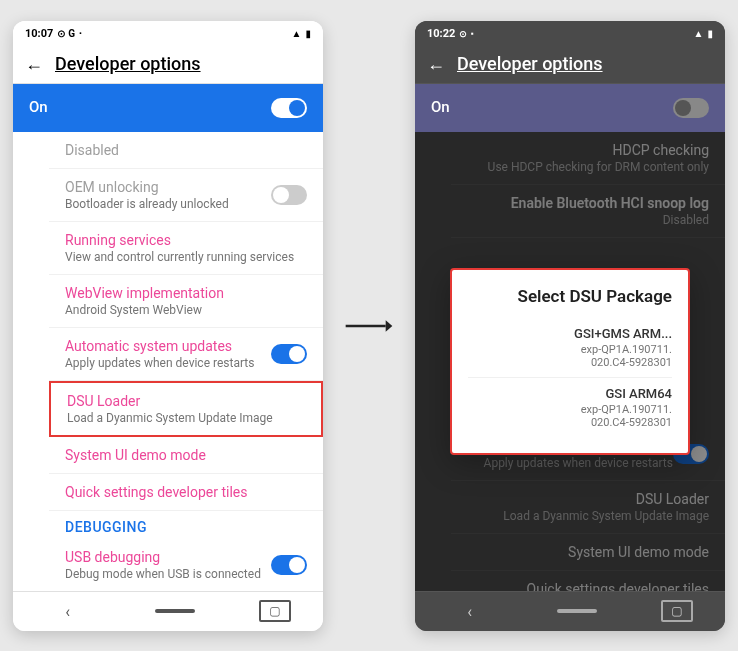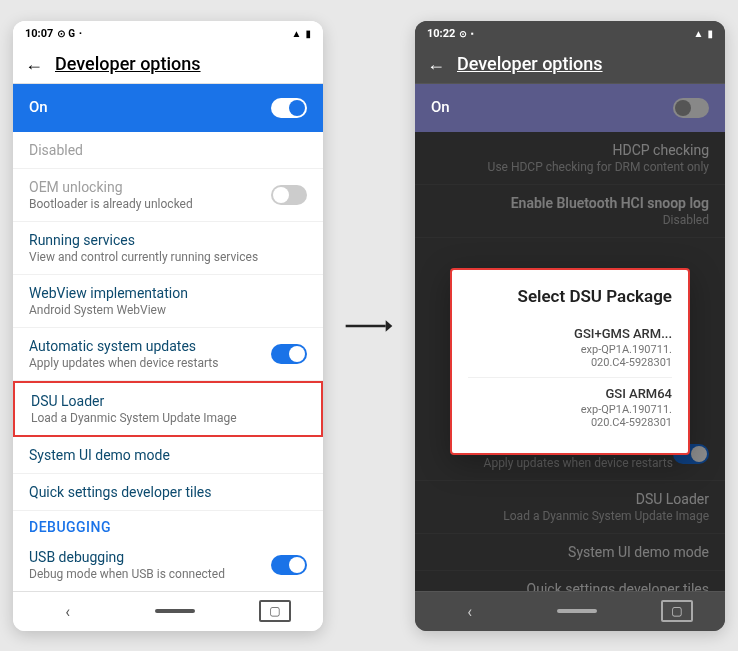--- a/index.html
+++ b/index.html
@@ -164,39 +164,40 @@
       background: #555;
       left: 2px;
       right: auto;
     }
 
     
     .settings-list {
       flex: 1;
       overflow: hidden;
       background: #fff;
+      padding-left: 36px;
     }
 
     .settings-list.dark {
       background: #4a4a4a;
     }
 
     .setting-item {
       padding: 10px 16px;
       border-bottom: 1px solid #f0f0f0;
       cursor: pointer;
     }
 
     .setting-item.dark {
       border-bottom: 1px solid #555;
     }
 
     .setting-title {
       font-size: 14px;
-      color: #0c4a6e;
+      color: #ec4899;
       font-weight: 400;
     }
 
     .setting-title.dark {
       color: #e0e0e0;
     }
 
     .setting-title.dimmed {
       color: #9e9e9e;
     }

